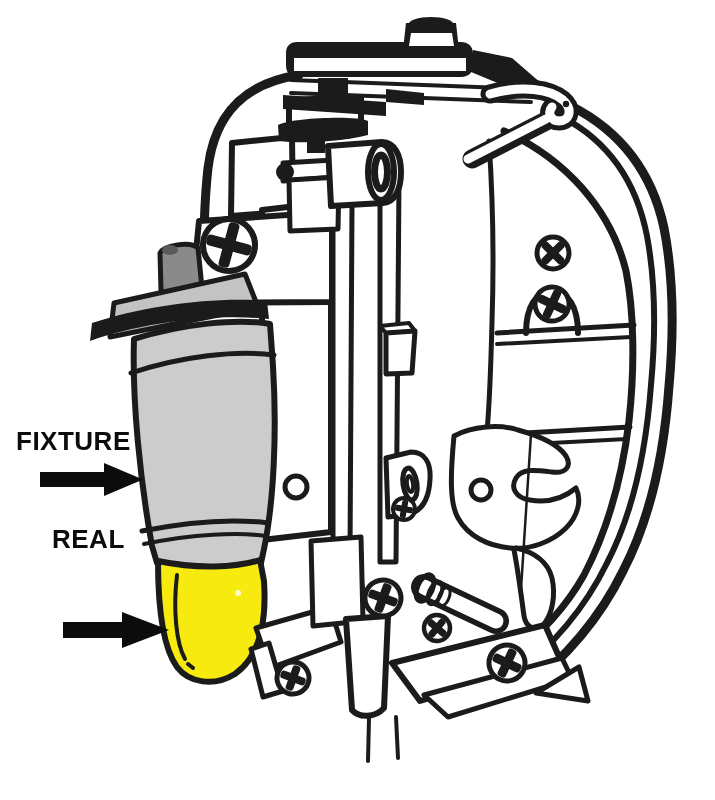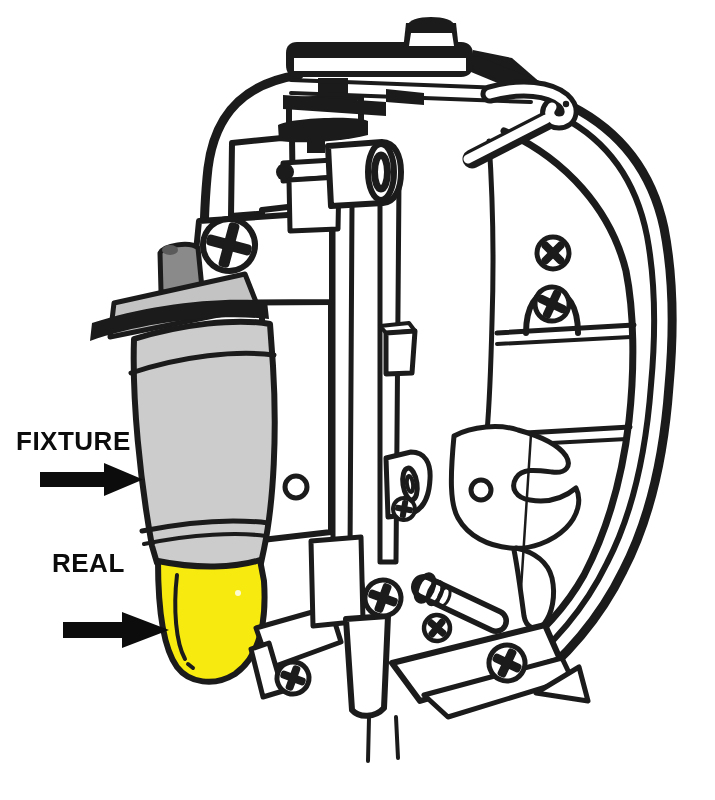--- a/index.html
+++ b/index.html
@@ -191,17 +191,17 @@
         <rect class="b" x="-4" y="-13" width="8" height="26" rx="3"></rect>
       </g>
     </g>
 
     <path class="arrow" d="M 40,472 L 104,472 L 104,463 L 143,479.5 L 104,496 L 104,487 L 40,487 Z"></path>
     <path class="arrow" d="M 63,622 L 122,622 L 122,612 L 169,630 L 122,648 L 122,638 L 63,638 Z"></path>
   </svg>
 
   <div class="label" style="left:16px;top:426px">FIXTURE</div>
 
-  <div class="label" style="left:52px;top:548px">
+  <div class="label" style="left:52px;top:524px">
     <div>REAL</div>
   </div>
 
 </div>
 
 </body></html>

